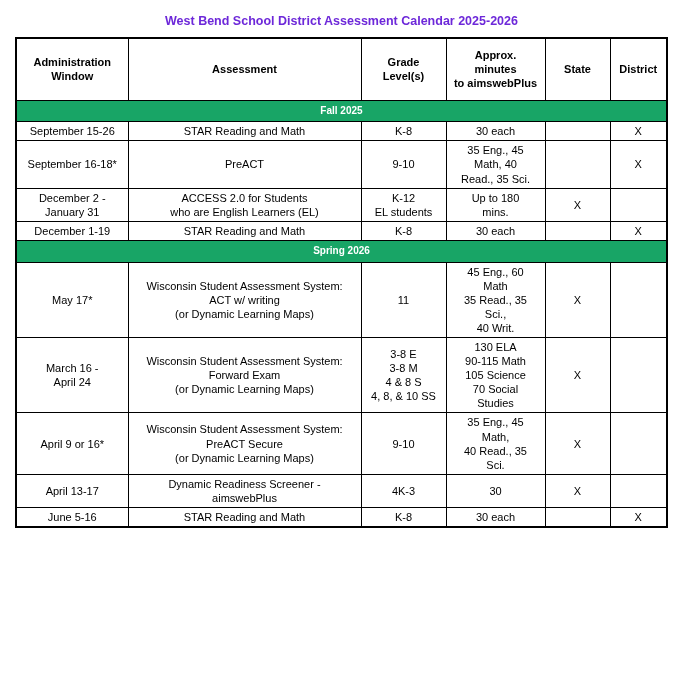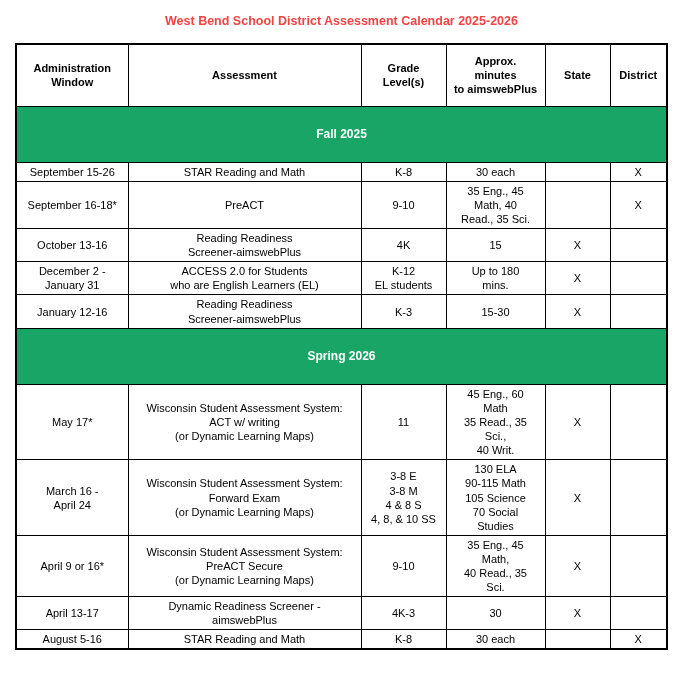--- a/index.html
+++ b/index.html
@@ -4,39 +4,39 @@
 <style>
   :root { --green:#18a566; --green-text:#ffffff; --border:#000000; }
   * { box-sizing: border-box; }
   html,body { margin:0; padding:0; }
   body {
     width:683px; height:673px; background:#ffffff; color:#000;
     font-family:"Liberation Sans", sans-serif; overflow:hidden;
   }
   .title {
     margin:14px 12px 0; text-align:center;
-    font-size:12.5px; font-weight:bold; color:#ef4444;
+    font-size:12.5px; font-weight:bold; color:#6d28d9;
   }
   table.cal {
-    width:651px; margin:15px auto 0;
+    width:651px; margin:9px auto 0;
     border-collapse:collapse; table-layout:fixed;
     border:2px solid var(--border);
   }
   table.cal th, table.cal td {
     border:1px solid var(--border);
     text-align:center; vertical-align:middle;
     font-size:11px; line-height:1.28;
     padding:2px 3px;
     white-space:pre-line;
     overflow:hidden;
   }
   table.cal thead th { font-weight:bold; height:62px; font-size:11px; }
   tr.section-row td {
     background:var(--green); color:var(--green-text);
-    font-weight:bold; font-size:12px; padding:20px 0; height:20px;
+    font-weight:bold; font-size:10px; padding:4px 0; height:20px;
   }
 </style>
 </head>
 <body>
 
 <div class="page">
   <h1 class="title">West Bend School District Assessment Calendar 2025-2026</h1>
 
   <table class="cal">
     <colgroup>
@@ -77,48 +77,38 @@
           <td>September 16-18*</td>
           <td>PreACT</td>
           <td>9-10</td>
           <td>35 Eng., 45
 Math, 40
 Read., 35 Sci.</td>
           <td></td>
           <td>X</td>
         </tr>
         <tr>
-          <td>October 13-16</td>
-          <td>Reading Readiness
-Screener-aimswebPlus</td>
-          <td>4K</td>
-          <td>15</td>
-          <td>X</td>
-          <td></td>
-        </tr>
-        <tr>
           <td>December 2 -
 January 31</td>
           <td>ACCESS 2.0 for Students
 who are English Learners (EL)</td>
           <td>K-12
 EL students</td>
           <td>Up to 180
 mins.</td>
           <td>X</td>
           <td></td>
         </tr>
         <tr>
-          <td>January 12-16</td>
-          <td>Reading Readiness
-Screener-aimswebPlus</td>
-          <td>K-3</td>
-          <td>15-30</td>
+          <td>December 1-19</td>
+          <td>STAR Reading and Math</td>
+          <td>K-8</td>
+          <td>30 each</td>
+          <td></td>
           <td>X</td>
-          <td></td>
         </tr>
         <tr class="section-row">
           <td colspan="6">Spring 2026</td>
         </tr>
         <tr>
           <td>May 17*</td>
           <td>Wisconsin Student Assessment System:
 ACT w/ writing
 (or Dynamic Learning Maps)</td>
           <td>11</td>
@@ -164,21 +154,21 @@
         <tr>
           <td>April 13-17</td>
           <td>Dynamic Readiness Screener -
 aimswebPlus</td>
           <td>4K-3</td>
           <td>30</td>
           <td>X</td>
           <td></td>
         </tr>
         <tr>
-          <td>August 5-16</td>
+          <td>June 5-16</td>
           <td>STAR Reading and Math</td>
           <td>K-8</td>
           <td>30 each</td>
           <td></td>
           <td>X</td>
         </tr>
       </tbody>
   </table>
 
 </div>

